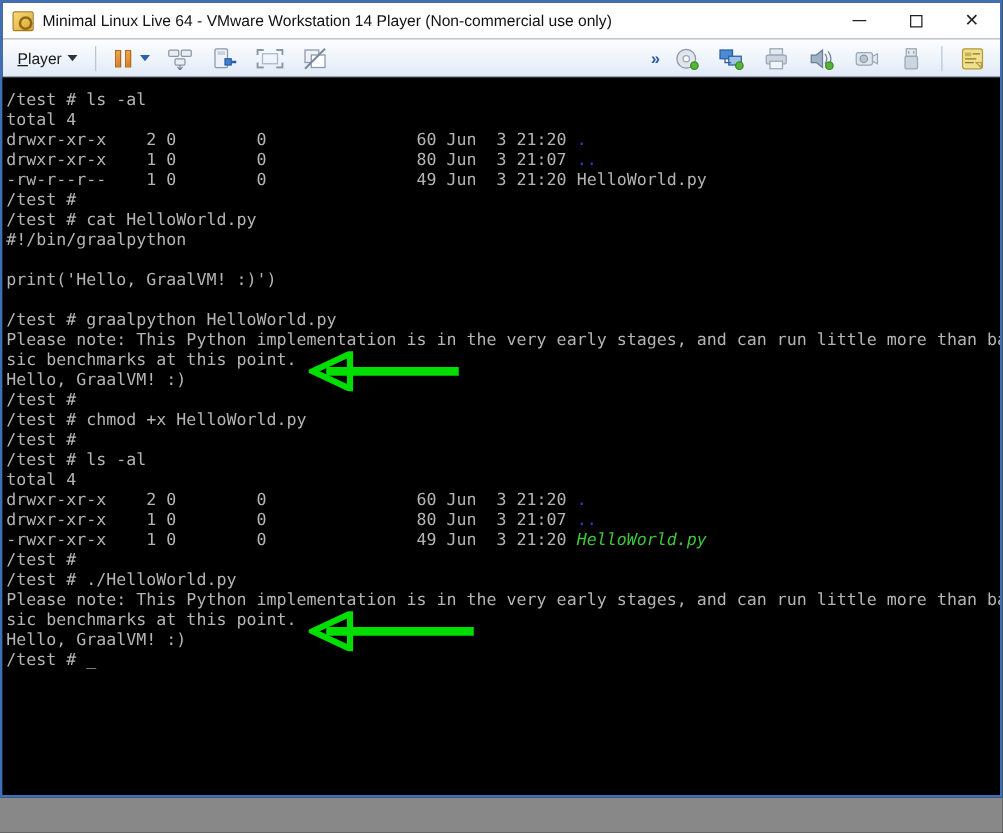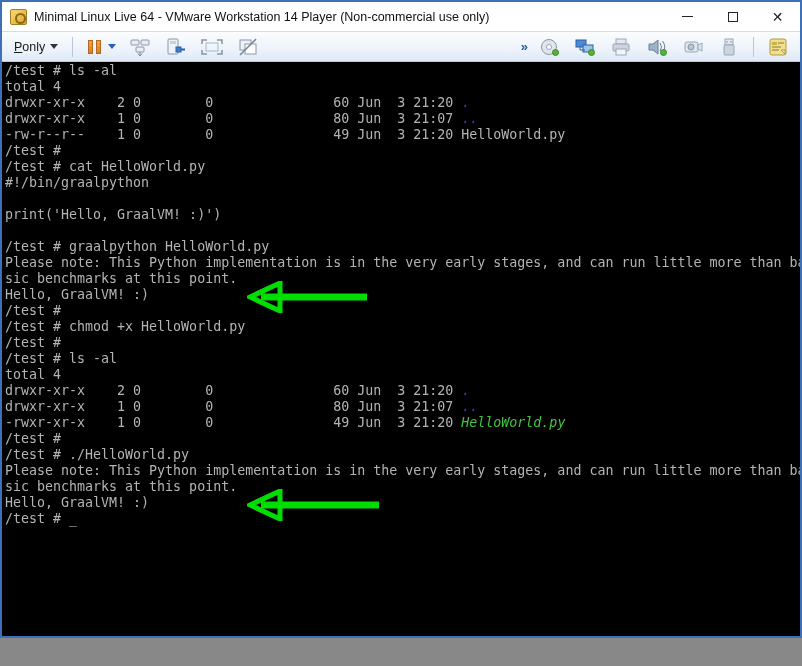--- a/index.html
+++ b/index.html
@@ -68,21 +68,21 @@
   .dot-on { position:absolute; right:2px; bottom:2px; width:7px; height:7px; border-radius:50%; background:#55b435; border:1px solid #3c8a23; }
   svg.ic { display:block; }
   
   .terminal {
     flex:1 1 auto; background:#000; position:relative; overflow:hidden;
   }
   .term-text {
     font-family:"DejaVu Sans Mono","Liberation Mono",monospace;
     font-size:13.3px; line-height:16px;
     white-space:pre;
-    padding:1px 0 0 3px;
+    padding:11px 0 0 3px;
     color:var(--t-fg,#b4b4b4);
   }
   .tline { height:16px; }
   .c-fg  { color:var(--t-fg,#b4b4b4); }
   .c-dir { color:var(--t-dir,#3939c4); }
   .c-exe { color:var(--t-exe,#3ec63e);font-style:italic; }
   .c-cur { color:var(--t-fg,#b4b4b4); }
   .arrow-overlay { position:absolute; pointer-events:none; }
 </style>
 </head>
@@ -101,21 +101,21 @@
           <span class="glyph-max"></span>
         </div>
       <div class="cap-btn">
           <span class="glyph-close">✕</span>
         </div>
     </div>
   </div>
 
   <div class="toolbar">
     <div class="player-btn">
-      <span><span class="u">P</span><span>only</span></span>
+      <span><span class="u">P</span><span>layer</span></span>
       <span class="caret-down"></span>
     </div>
     <div class="tb-sep"></div>
 
     <div class="pause-group">
       <div class="pause-bars" title="Suspend">
         <i></i>
           <i></i>
       </div>
       <span class="caret-blue"></span>

